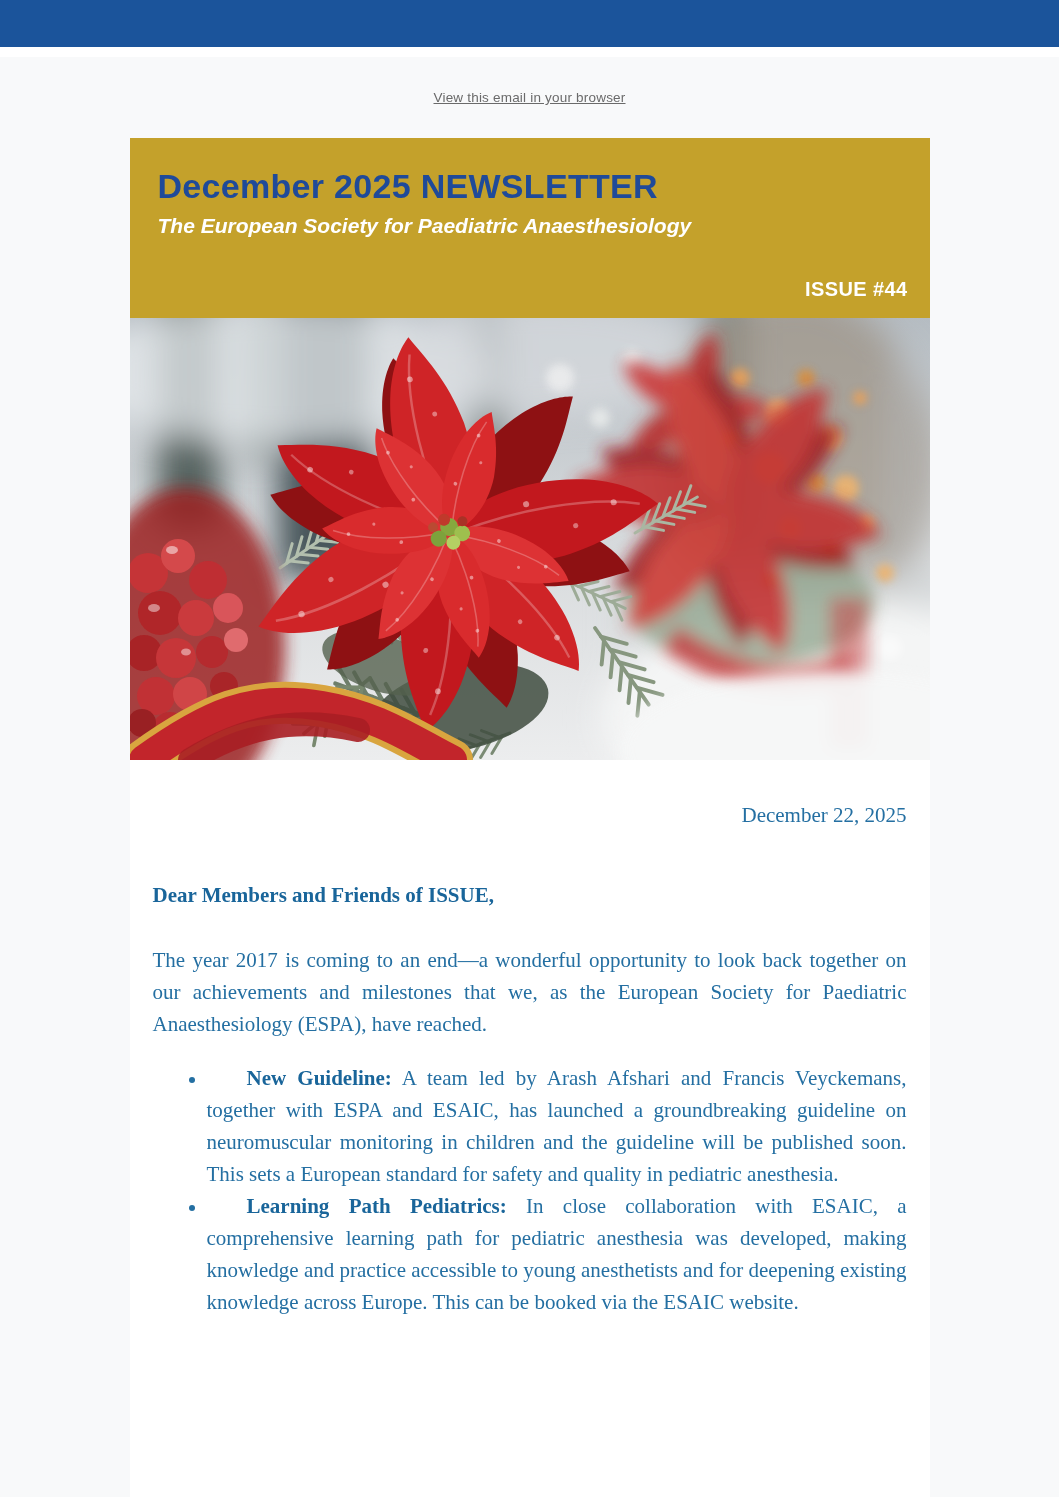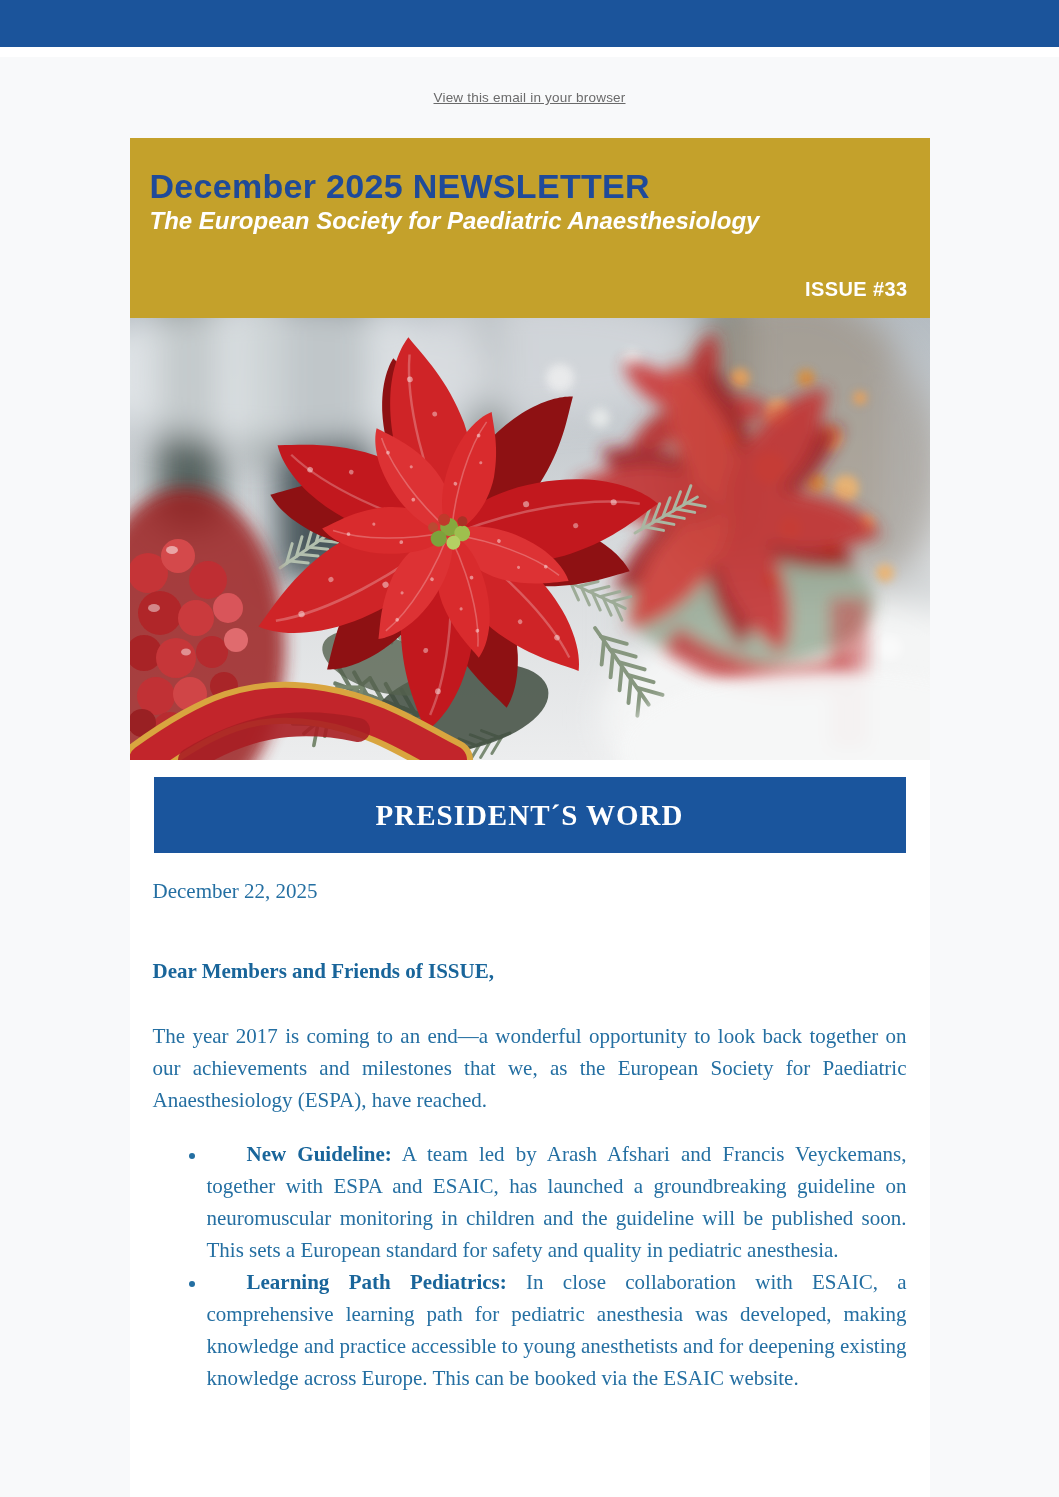--- a/index.html
+++ b/index.html
@@ -16,43 +16,43 @@
   .topbar-gap{height:10px;width:100%;background:#FFFFFF;}
   .preheader{height:81px;display:flex;align-items:center;justify-content:center;}
   .preheader a{
     font-family:"Liberation Sans","DejaVu Sans",sans-serif;font-size:13.5px;
     color:var(--link-gray);text-decoration:underline;letter-spacing:.2px;
   }
   .column{width:800px;margin:0 auto;}
   
   .masthead{
     position:relative;height:180px;background:var(--gold);
-    padding:30px 24px 0 20px;
+    padding:30px 24px 0 28px;
     font-family:"Liberation Sans","DejaVu Sans",sans-serif;
   }
   .masthead h1{font-size:34px;line-height:1.1;font-weight:700;color:var(--title-navy);letter-spacing:.3px;}
-  .masthead .subtitle{margin-top:2px;font-size:24px;font-weight:700;font-style:italic;color:#FFFFFF;}
+  .masthead .subtitle{margin-top:9px;font-size:21px;font-weight:700;font-style:italic;color:#FFFFFF;}
   .issue{
     position:absolute;right:22px;bottom:17px;font-size:20px;font-weight:700;color:#FFFFFF;letter-spacing:.4px;
   }
   
   .hero{height:442px;overflow:hidden;line-height:0;background:#dfe2e4;}
   .hero svg{display:block;}
   
   .content{background:#FFFFFF;padding:17px 0 60px 0;min-height:737px;}
   .banner{
     margin:0 24px;height:76px;background:var(--banner-blue);
     display:flex;align-items:center;justify-content:center;
   }
   .banner h2{
     color:#FFFFFF;font-size:29px;font-weight:700;letter-spacing:1px;
     font-family:"Liberation Serif","DejaVu Serif",serif;
   }
   .article{padding:0 23px;color:var(--text-blue);font-size:21px;line-height:32px;}
-  .date-line{margin-top:22px;text-align:left;}
+  .date-line{margin-top:22px;text-align:right;}
   .salutation{margin-top:48px;font-weight:700;color:var(--heading-blue);}
   .intro{margin-top:33px;text-align:justify;}
   .highlights-heading{margin-top:32px;font-weight:700;color:var(--heading-blue);}
   ul.highlights{margin-top:22px;padding-left:54px;list-style:disc outside;}
   ul.highlights li{text-align:justify;}
   ul.highlights li::marker{color:var(--text-blue);font-size:19px;}
   .lead{font-weight:700;color:var(--heading-blue);margin-left:40px;}
 </style>
 </head>
 <body>
@@ -62,21 +62,21 @@
 
 <div class="preheader">
   <a href="#">View this email in your browser</a>
 </div>
 
 <div class="column">
 
   <div class="masthead">
     <h1>December 2025 NEWSLETTER</h1>
     <div class="subtitle">The European Society for Paediatric Anaesthesiology</div>
-    <div class="issue">ISSUE #33</div>
+    <div class="issue">ISSUE #44</div>
   </div>
 
   <div class="hero">
     <svg width="800" height="442" viewBox="0 0 800 442" xmlns="http://www.w3.org/2000/svg">
       <defs>
         <linearGradient id="sky" x1="0" y1="0" x2="0" y2="1">
           <stop offset="0" stop-color="#b6bdc3"></stop>
             <stop offset="0.55" stop-color="#d9dcde"></stop>
             <stop offset="1" stop-color="#ecedee"></stop>
         </linearGradient>
@@ -246,23 +246,20 @@
         <path d="M14,442 C78,396 122,376 192,388 C252,398 292,428 322,442" fill="none" stroke="#c2252b" stroke-width="30" stroke-linecap="round"></path>
         <path d="M60,442 C112,410 162,398 228,412" fill="none" stroke="#a91e24" stroke-width="24" opacity="0.9" stroke-linecap="round"></path>
       </g>
 
       <ellipse cx="700" cy="432" rx="210" ry="80" fill="#f6f7f7" opacity="0.95" filter="url(#b8)"></ellipse>
     </svg>
   </div>
 
   <div class="content">
 
-    <div class="banner">
-      <h2>PRESIDENT´S WORD</h2>
-    </div>
 
     <div class="article">
       <p class="date-line">December 22, 2025</p>
 
       <p class="salutation">Dear Members and Friends of ISSUE,</p>
 
       <p class="intro">The year 2017 is coming to an end—a wonderful opportunity to look back together on our achievements and milestones that we, as the European Society for Paediatric Anaesthesiology (ESPA), have reached.</p>
 
 
       <ul class="highlights">

